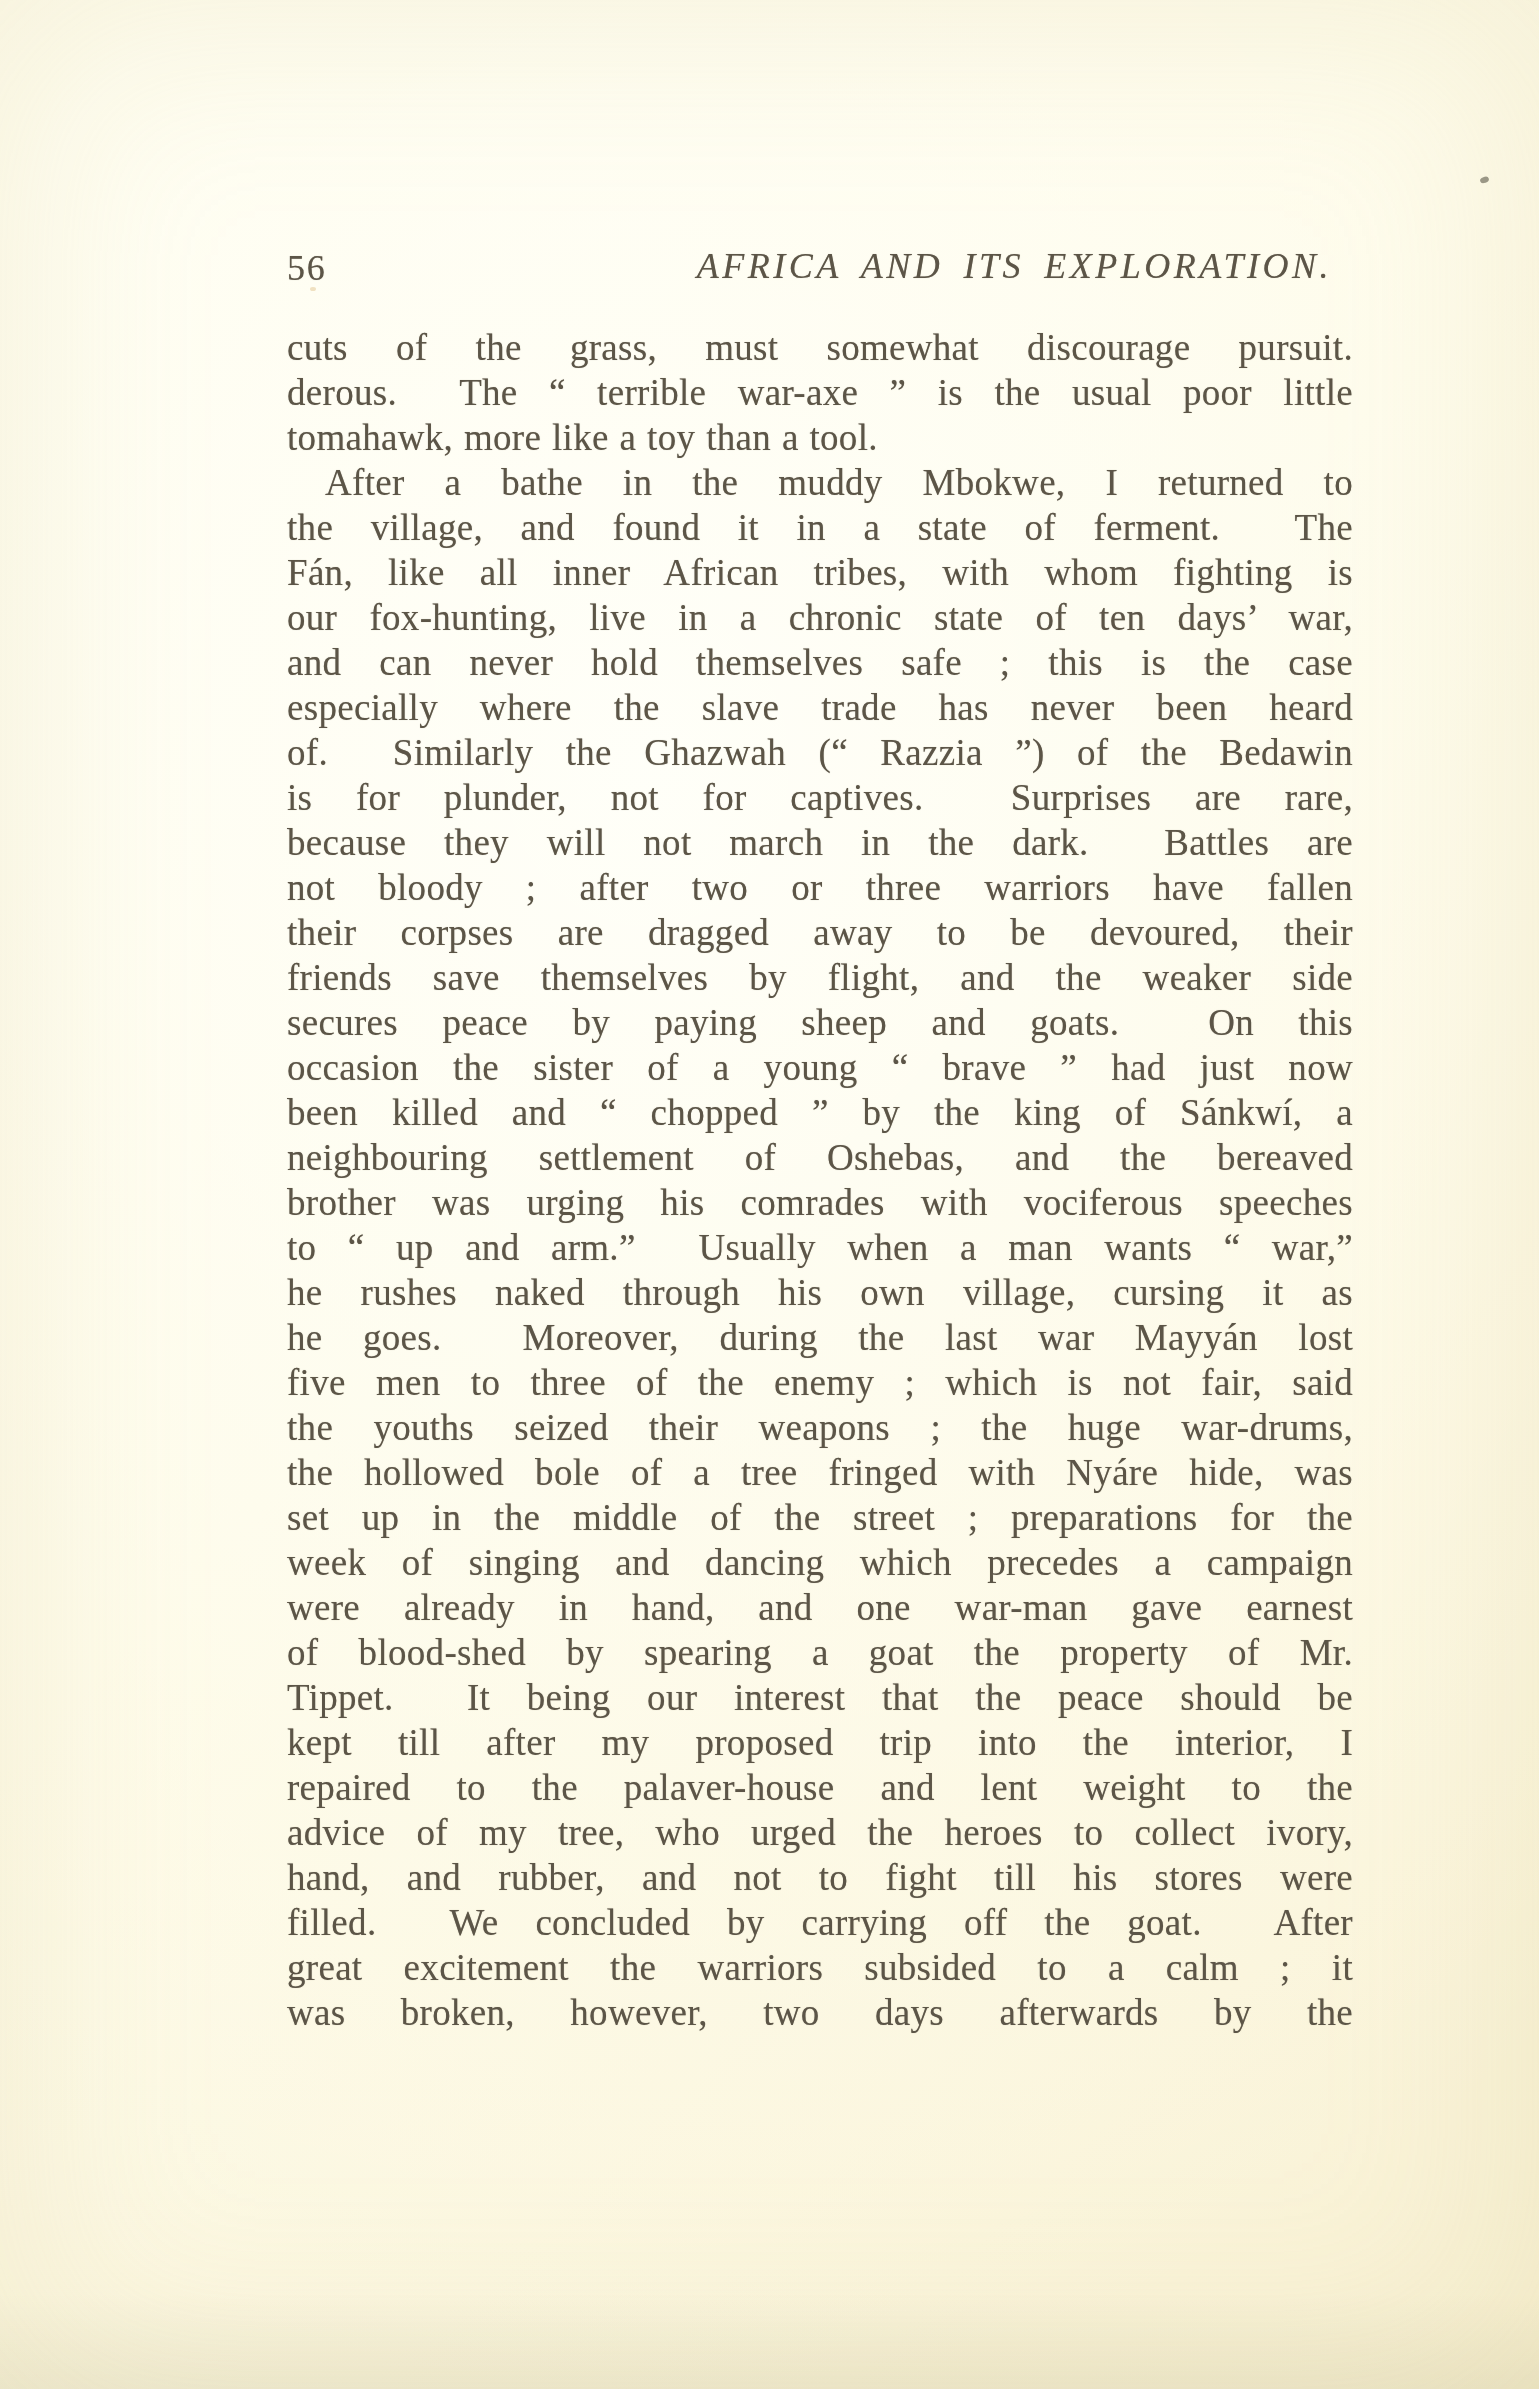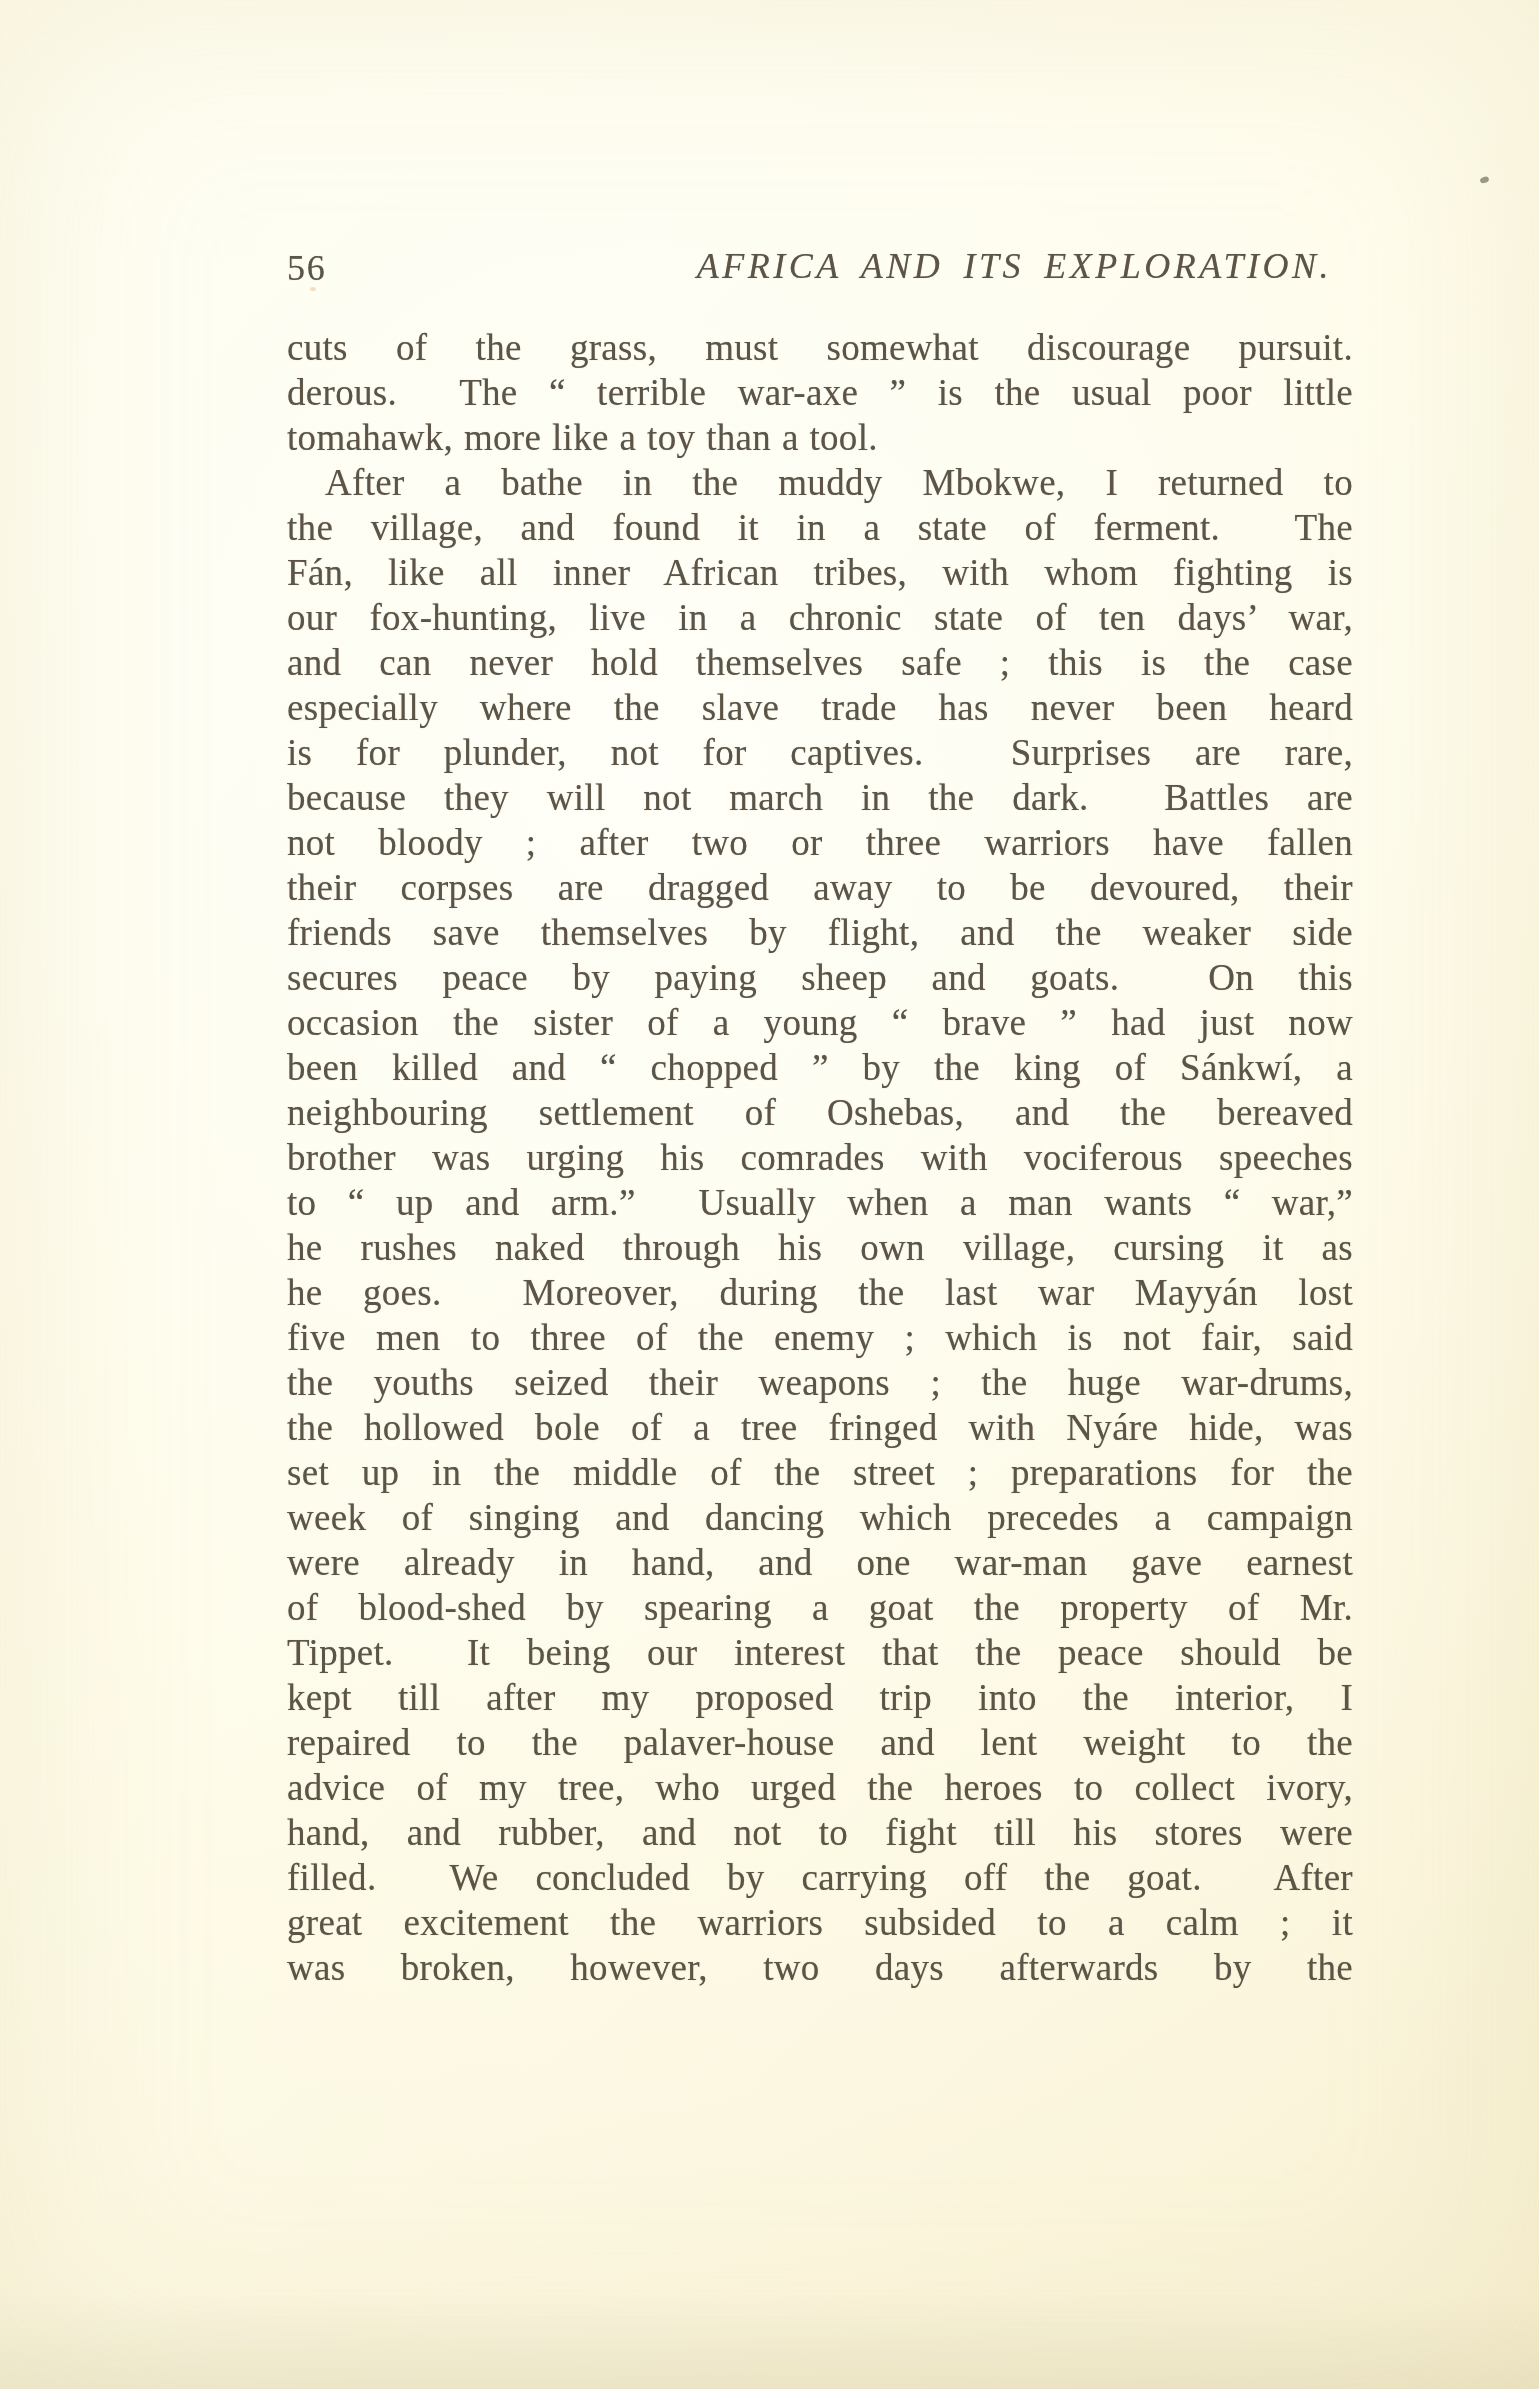--- a/index.html
+++ b/index.html
@@ -107,20 +107,21 @@
   <main class="text-block" id="text-block">
       <div class="line">cuts of the grass, must somewhat discourage pursuit.</div>
       <div class="line">derous.&nbsp; The “ terrible war-axe ” is the usual poor little</div>
       <div class="line flush-last">tomahawk, more like a toy than a tool.</div>
       <div class="line indent">After a bathe in the muddy Mbokwe, I returned to</div>
       <div class="line">the village, and found it in a state of ferment.&nbsp; The</div>
       <div class="line">Fán, like all inner African tribes, with whom fighting is</div>
       <div class="line">our fox-hunting, live in a chronic state of ten days’ war,</div>
       <div class="line">and can never hold themselves safe ; this is the case</div>
       <div class="line">especially where the slave trade has never been heard</div>
+      <div class="line">of.&nbsp; Similarly the Ghazwah (“ Razzia ”) of the Bedawin</div>
       <div class="line">is for plunder, not for captives.&nbsp; Surprises are rare,</div>
       <div class="line">because they will not march in the dark.&nbsp; Battles are</div>
       <div class="line">not bloody ; after two or three warriors have fallen</div>
       <div class="line">their corpses are dragged away to be devoured, their</div>
       <div class="line">friends save themselves by flight, and the weaker side</div>
       <div class="line">secures peace by paying sheep and goats.&nbsp; On this</div>
       <div class="line">occasion the sister of a young “ brave ” had just now</div>
       <div class="line">been killed and “ chopped ” by the king of Sánkwí, a</div>
       <div class="line">neighbouring settlement of Oshebas, and the bereaved</div>
       <div class="line">brother was urging his comrades with vociferous speeches</div>

